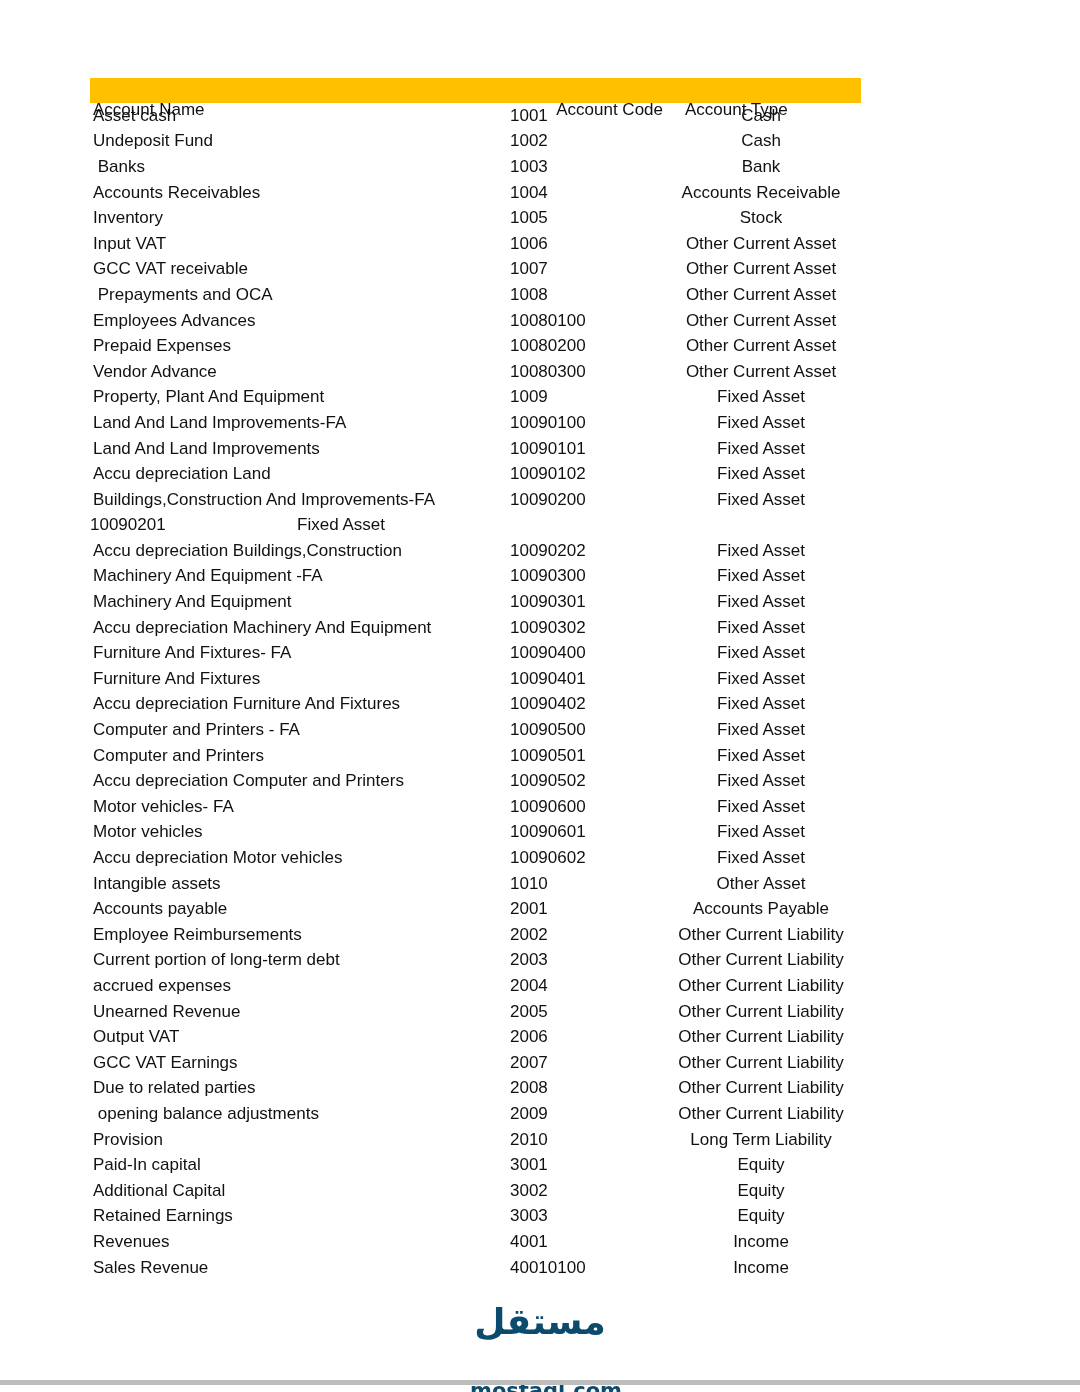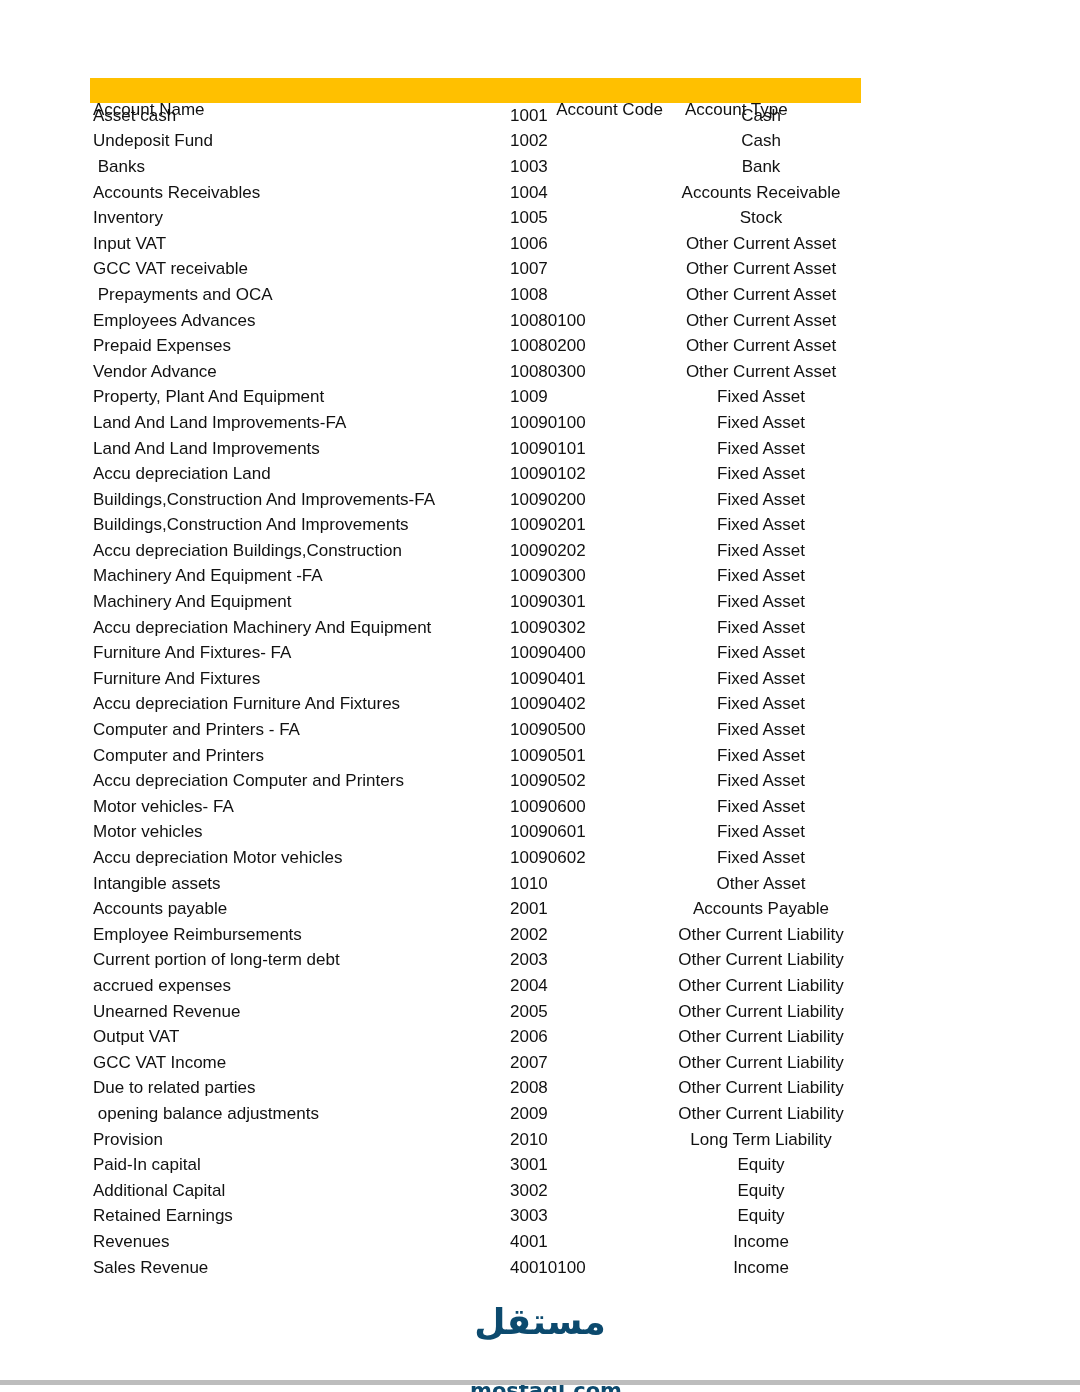--- a/index.html
+++ b/index.html
@@ -114,42 +114,42 @@
       <div class="row"><div class="col-name">GCC VAT receivable</div><div class="col-code">1007</div><div class="col-type">Other Current Asset</div></div>
       <div class="row"><div class="col-name"> Prepayments and OCA</div><div class="col-code">1008</div><div class="col-type">Other Current Asset</div></div>
       <div class="row"><div class="col-name">Employees Advances</div><div class="col-code">10080100</div><div class="col-type">Other Current Asset</div></div>
       <div class="row"><div class="col-name">Prepaid Expenses</div><div class="col-code">10080200</div><div class="col-type">Other Current Asset</div></div>
       <div class="row"><div class="col-name">Vendor Advance</div><div class="col-code">10080300</div><div class="col-type">Other Current Asset</div></div>
       <div class="row"><div class="col-name">Property, Plant And Equipment</div><div class="col-code">1009</div><div class="col-type">Fixed Asset</div></div>
       <div class="row"><div class="col-name">Land And Land Improvements-FA</div><div class="col-code">10090100</div><div class="col-type">Fixed Asset</div></div>
       <div class="row"><div class="col-name">Land And Land Improvements</div><div class="col-code">10090101</div><div class="col-type">Fixed Asset</div></div>
       <div class="row"><div class="col-name">Accu depreciation Land</div><div class="col-code">10090102</div><div class="col-type">Fixed Asset</div></div>
       <div class="row"><div class="col-name">Buildings,Construction And Improvements-FA</div><div class="col-code">10090200</div><div class="col-type">Fixed Asset</div></div>
-      <div class="row"><div class="col-name">Buildings,Construction And Improvements</div><div class="col-code">10090201</div><div class="col-type">Fixed Asset</div></div>
+      <div class="row"><div class="col-code">10090201</div><div class="col-type">Fixed Asset</div></div>
       <div class="row"><div class="col-name">Accu depreciation Buildings,Construction</div><div class="col-code">10090202</div><div class="col-type">Fixed Asset</div></div>
       <div class="row"><div class="col-name">Machinery And Equipment -FA</div><div class="col-code">10090300</div><div class="col-type">Fixed Asset</div></div>
       <div class="row"><div class="col-name">Machinery And Equipment</div><div class="col-code">10090301</div><div class="col-type">Fixed Asset</div></div>
       <div class="row"><div class="col-name">Accu depreciation Machinery And Equipment</div><div class="col-code">10090302</div><div class="col-type">Fixed Asset</div></div>
       <div class="row"><div class="col-name">Furniture And Fixtures- FA</div><div class="col-code">10090400</div><div class="col-type">Fixed Asset</div></div>
       <div class="row"><div class="col-name">Furniture And Fixtures</div><div class="col-code">10090401</div><div class="col-type">Fixed Asset</div></div>
       <div class="row"><div class="col-name">Accu depreciation Furniture And Fixtures</div><div class="col-code">10090402</div><div class="col-type">Fixed Asset</div></div>
       <div class="row"><div class="col-name">Computer and Printers - FA</div><div class="col-code">10090500</div><div class="col-type">Fixed Asset</div></div>
       <div class="row"><div class="col-name">Computer and Printers</div><div class="col-code">10090501</div><div class="col-type">Fixed Asset</div></div>
       <div class="row"><div class="col-name">Accu depreciation Computer and Printers</div><div class="col-code">10090502</div><div class="col-type">Fixed Asset</div></div>
       <div class="row"><div class="col-name">Motor vehicles- FA</div><div class="col-code">10090600</div><div class="col-type">Fixed Asset</div></div>
       <div class="row"><div class="col-name">Motor vehicles</div><div class="col-code">10090601</div><div class="col-type">Fixed Asset</div></div>
       <div class="row"><div class="col-name">Accu depreciation Motor vehicles</div><div class="col-code">10090602</div><div class="col-type">Fixed Asset</div></div>
       <div class="row"><div class="col-name">Intangible assets</div><div class="col-code">1010</div><div class="col-type">Other Asset</div></div>
       <div class="row"><div class="col-name">Accounts payable</div><div class="col-code">2001</div><div class="col-type">Accounts Payable</div></div>
       <div class="row"><div class="col-name">Employee Reimbursements</div><div class="col-code">2002</div><div class="col-type">Other Current Liability</div></div>
       <div class="row"><div class="col-name">Current portion of long-term debt</div><div class="col-code">2003</div><div class="col-type">Other Current Liability</div></div>
       <div class="row"><div class="col-name">accrued expenses</div><div class="col-code">2004</div><div class="col-type">Other Current Liability</div></div>
       <div class="row"><div class="col-name">Unearned Revenue</div><div class="col-code">2005</div><div class="col-type">Other Current Liability</div></div>
       <div class="row"><div class="col-name">Output VAT</div><div class="col-code">2006</div><div class="col-type">Other Current Liability</div></div>
-      <div class="row"><div class="col-name">GCC VAT Income</div><div class="col-code">2007</div><div class="col-type">Other Current Liability</div></div>
+      <div class="row"><div class="col-name">GCC VAT Earnings</div><div class="col-code">2007</div><div class="col-type">Other Current Liability</div></div>
       <div class="row"><div class="col-name">Due to related parties</div><div class="col-code">2008</div><div class="col-type">Other Current Liability</div></div>
       <div class="row"><div class="col-name"> opening balance adjustments</div><div class="col-code">2009</div><div class="col-type">Other Current Liability</div></div>
       <div class="row"><div class="col-name">Provision</div><div class="col-code">2010</div><div class="col-type">Long Term Liability</div></div>
       <div class="row"><div class="col-name">Paid-In capital</div><div class="col-code">3001</div><div class="col-type">Equity</div></div>
       <div class="row"><div class="col-name">Additional Capital</div><div class="col-code">3002</div><div class="col-type">Equity</div></div>
       <div class="row"><div class="col-name">Retained Earnings</div><div class="col-code">3003</div><div class="col-type">Equity</div></div>
       <div class="row"><div class="col-name">Revenues</div><div class="col-code">4001</div><div class="col-type">Income</div></div>
       <div class="row"><div class="col-name">Sales Revenue</div><div class="col-code">40010100</div><div class="col-type">Income</div></div>
     </div>
 </div>

